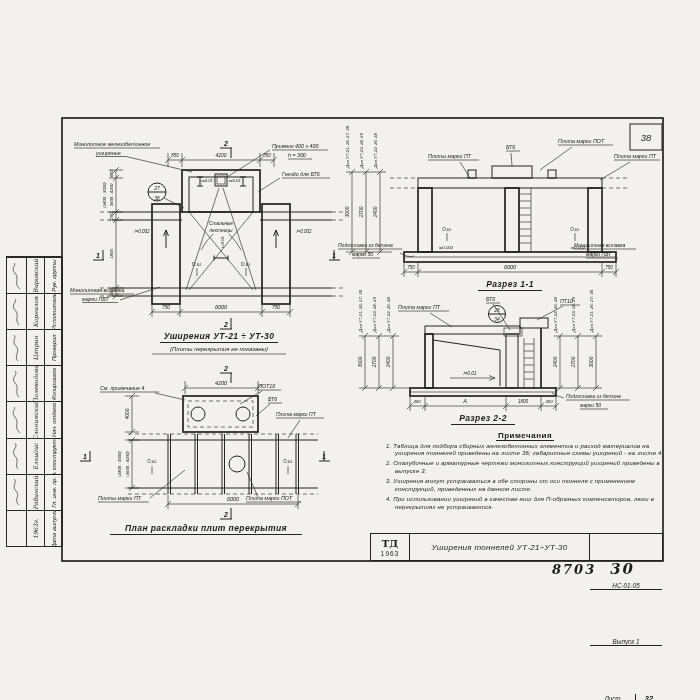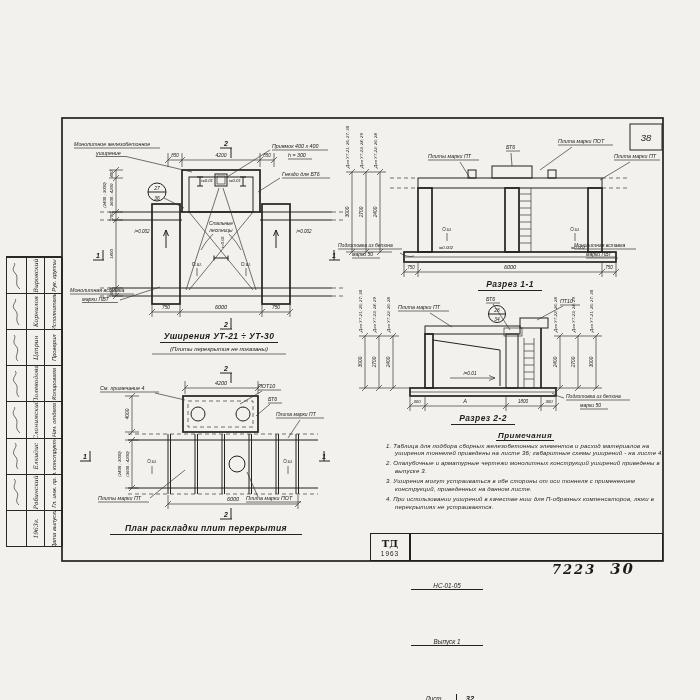--- a/index.html
+++ b/index.html
@@ -9,21 +9,21 @@
   .ln2{stroke:#25231f;stroke-width:1.7;fill:none;}
   .thin{stroke:#3a372f;stroke-width:.7;fill:none;}
   .dsh{stroke-dasharray:4 3;}
   text{font-family:"Liberation Sans",sans-serif;font-style:italic;fill:#23211c;}
   .t5{font-size:5px;}.t48{font-size:4.8px;}.t45{font-size:4.5px;}.t43{font-size:4.3px;}
   .t53{font-size:5.3px;}.t55{font-size:5.5px;}.t6{font-size:6px;}.t7{font-size:7px;font-weight:bold;}
   .ttl{font-size:8.5px;font-weight:bold;letter-spacing:.4px;}
   .mid{text-anchor:middle;}
   
   #notes{position:absolute;left:386px;top:431px;width:278px;z-index:2;}
-  #notes .nt{font-style:italic;font-weight:bold;font-size:8px;text-align:center;letter-spacing:.5px;}
+  #notes .nt{font-weight:bold;font-size:8px;text-align:center;letter-spacing:.5px;}
   #notes .nt span{border-bottom:1px solid #23211c;padding:0 2px;}
   #notes .note{font-style:italic;font-size:6px;line-height:7.7px;margin-top:2.5px;padding-left:9px;text-indent:-9px;letter-spacing:.2px;}
   
   #tb{position:absolute;left:370px;top:533px;width:293px;height:28px;display:flex;border:1.4px solid #23211c;background:transparent;z-index:2;box-sizing:border-box;}
   #tb .logo{width:38px;border-right:1.2px solid #23211c;display:flex;flex-direction:column;align-items:center;justify-content:center;}
   #tb .logo .td{font-family:"DejaVu Serif",serif;font-weight:bold;font-size:10px;line-height:12px;}
   #tb .logo .yr{font-size:6.5px;letter-spacing:1px;}
   #tb .mid-cell{flex:1;display:flex;align-items:center;justify-content:center;font-style:italic;font-size:8px;letter-spacing:.3px;}
   #tb .right{width:72px;border-left:1.2px solid #23211c;display:flex;flex-direction:column;}
   #tb .right .r{flex:1;border-bottom:1px solid #23211c;display:flex;align-items:center;justify-content:center;font-style:italic;font-size:6.3px;margin-top:48px;}
@@ -523,32 +523,33 @@
   <div class="note">2. Опалубочные и арматурные чертежи монолитных конструкций уширений приведены в выпуске 3.</div>
   <div class="note">3. Уширения могут устраиваться в обе стороны от оси тоннеля с применением конструкций, приведенных на данном листе.</div>
   <div class="note">4. При использовании уширений в качестве ниш для П-образных компенсаторов, люки в перекрытиях не устраиваются.</div>
 </div>
 
 <div id="tb">
   <div class="logo">
     <div class="td">ТД</div>
     <div class="yr">1963</div>
   </div>
+  <div class="mid-cell">Уширения тоннелей УТ-21÷УТ-30</div>
   <div class="right">
     <div class="r">НС-01-05</div>
     <div class="r">Выпуск 1</div>
     <div class="r half">
       <div class="a">Лист</div>
       <div class="b">32</div>
     </div>
   </div>
 </div>
 
 <div id="hand">
-  <span>7223</span><span class="n2">30</span>
+  <span>8703</span><span class="n2">30</span>
 </div>
 
 <div id="stamp">
 
   <div class="sg"></div>
   <div class="sg">
         <svg width="30" height="12" viewBox="0 0 30 12">
           <path d="M2 8 C7 2 11 10 16 5 S25 7 28 3" class="thin"></path>
         </svg>
       </div>

